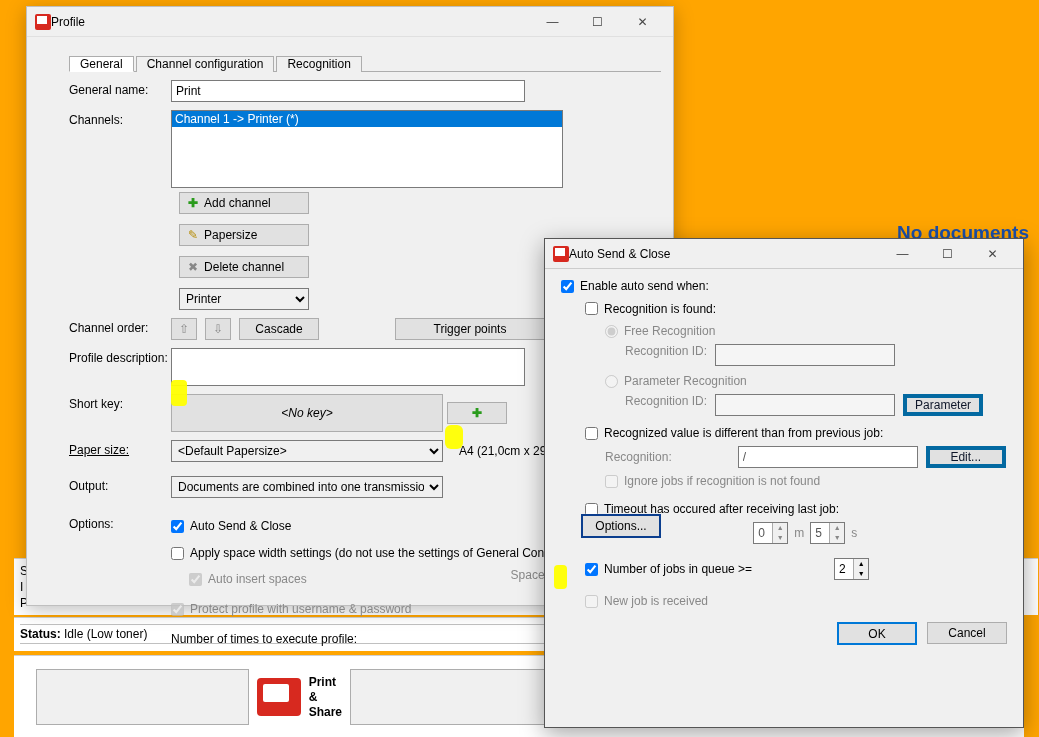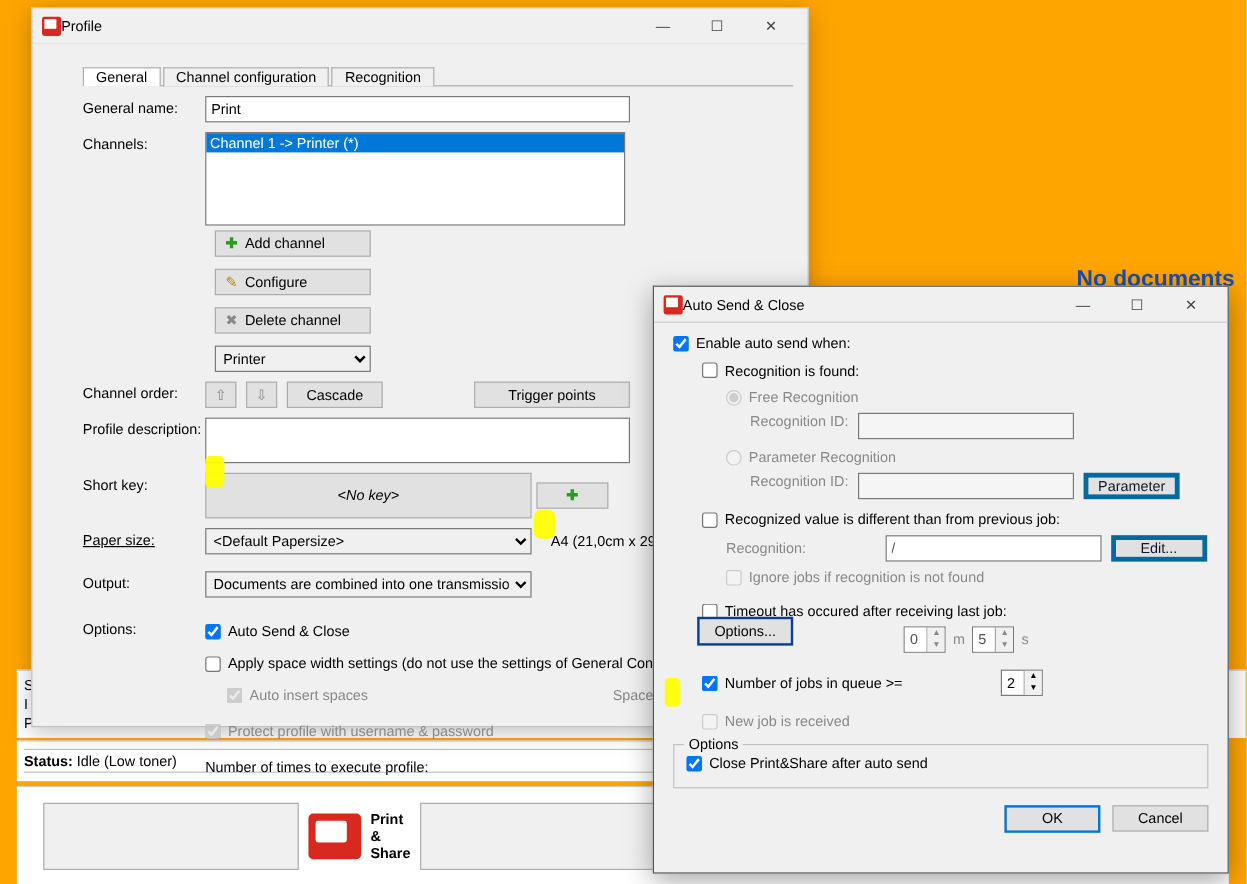--- a/index.html
+++ b/index.html
@@ -19,25 +19,25 @@
   .titlebar .ctrl { width: 45px; height: 28px; display: flex; align-items: center; justify-content: center; color: #444; }
   .tabs { display: flex; border-bottom: 1px solid #adadad; margin: 18px 12px 0 42px; }
   .tab { padding: 0 10px; border: 1px solid #adadad; border-bottom: none; background: #f0f0f0; margin-right: 2px; position: relative; top: 1px; }
   .tab.active { background: #fff; border-bottom: 1px solid #fff; }
   .form-area { margin: 8px 12px 0 42px; }
   .row { display: flex; align-items: flex-start; margin-bottom: 8px; }
   .row .lbl { width: 102px; padding-top: 3px; color: #000; }
   .row .fld { flex: 1; display: flex; align-items: center; flex-wrap: wrap; gap: 4px; }
   input[type=text], .textbox { height: 22px; border: 1px solid #7a7a7a; padding: 0 4px; background: #fff; }
   select { height: 22px; border: 1px solid #7a7a7a; background: #f0f0f0; padding: 0 2px; }
-  .listbox { border: 1px solid #7a7a7a; background: #fff; height: 78px; width: 350px; padding: 0; }
+  .listbox { border: 1px solid #7a7a7a; background: #fff; height: 78px; width: 392px; padding: 0; }
   .list-item { padding: 1px 3px; background: #0078d7; color: #fff; }
   .btn { height: 22px; min-width: 80px; border: 1px solid #adadad; background: #e1e1e1; display: inline-flex; align-items: center; justify-content: center; padding: 0 8px; cursor: pointer; }
   .btn.wide { width: 130px; justify-content: flex-start; gap: 6px; }
-  .btn.trigger { width: 130px; justify-content: center; }
+  .btn.trigger { width: 150px; justify-content: center; }
   .ch-btn-stack { display: flex; flex-direction: column; gap: 10px; margin-left: 8px; }
   .nokey-btn { width: 272px; height: 38px; border: 1px solid #adadad; background: #e1e1e1; display: flex; align-items: center; justify-content: center; font-style: italic; }
   .plus-btn { width: 60px; height: 22px; border: 1px solid #adadad; background: #e1e1e1; display: flex; align-items: center; justify-content: center; }
   .spin { display: inline-flex; align-items: center; border: 1px solid #7a7a7a; height: 22px; background: #fff; }
   .spin input { border: none; width: 30px; text-align: left; height: 20px; padding: 0 4px; }
   .spin .arrows { display: flex; flex-direction: column; border-left: 1px solid #aaa; }
   .spin .arrows span { width: 14px; height: 10px; font-size: 7px; text-align: center; line-height: 10px; background: #f0f0f0; cursor: pointer; }
   .cb { display: inline-flex; align-items: center; gap: 6px; }
   .cb input { width: 13px; height: 13px; margin: 0; }
   .link { color: #0645ad; text-decoration: underline; cursor: pointer; }
@@ -138,21 +138,21 @@
         <div class="listbox">
           <div class="list-item">Channel 1 -&gt; Printer (*)</div>
         </div>
         <div class="ch-btn-stack">
           <div class="btn wide">
             <span style="color:#2a9b1c;font-weight:bold">✚</span>
             <span>Add channel</span>
           </div>
           <div class="btn wide">
             <span style="color:#b58a00">✎</span>
-            <span>Configure</span>
+            <span>Papersize</span>
           </div>
           <div class="btn wide">
             <span style="color:#888">✖</span>
             <span>Delete channel</span>
           </div>
           <select style="width:130px">
             <option>Printer</option>
           </select>
         </div>
       </div>
@@ -208,21 +208,21 @@
           <label class="cb">
             <input type="checkbox" checked="" style="">
             <span>Auto Send &amp; Close</span>
           </label>
           <span class="btn options-btn">Options...</span>
         </div>
         <label class="cb">
           <input type="checkbox" style="">
           <span>Apply space width settings (do not use the settings of General Configuration)</span>
         </label>
-        <div style="display:flex;align-items:center;gap:12px;margin-left:18px">
+        <div style="display:flex;gap:12px;margin-left:18px">
           <label class="cb disabled">
             <input type="checkbox" checked="" disabled="" style="">
             <span>Auto insert spaces</span>
           </label>
           <span style="flex:1"></span>
           <span class="disabled">Space width:</span>
           <span class="spin">
             <input type="text" value="85" style="">
             <span class="arrows">
                 <span>▲</span>
@@ -349,27 +349,20 @@
             </span>
           </span>
       </label>
 
       <label class="cb disabled" style="margin-top:14px;display:flex">
         <input type="checkbox" disabled="" style="">
         <span>New job is received</span>
       </label>
     </div>
 
-    <div class="options-fieldset">
-      <div class="legend">Options</div>
-      <label class="cb">
-        <input type="checkbox" checked="" style="">
-        <span>Close Print&amp;Share after auto send</span>
-      </label>
-    </div>
   </div>
 
   <div class="dlg-buttons">
     <span class="btn btn-primary">OK</span>
     <span class="btn" style="width:74px">Cancel</span>
   </div>
 </div>
 
 <div class="highlight-yellow hy3"></div>
 

